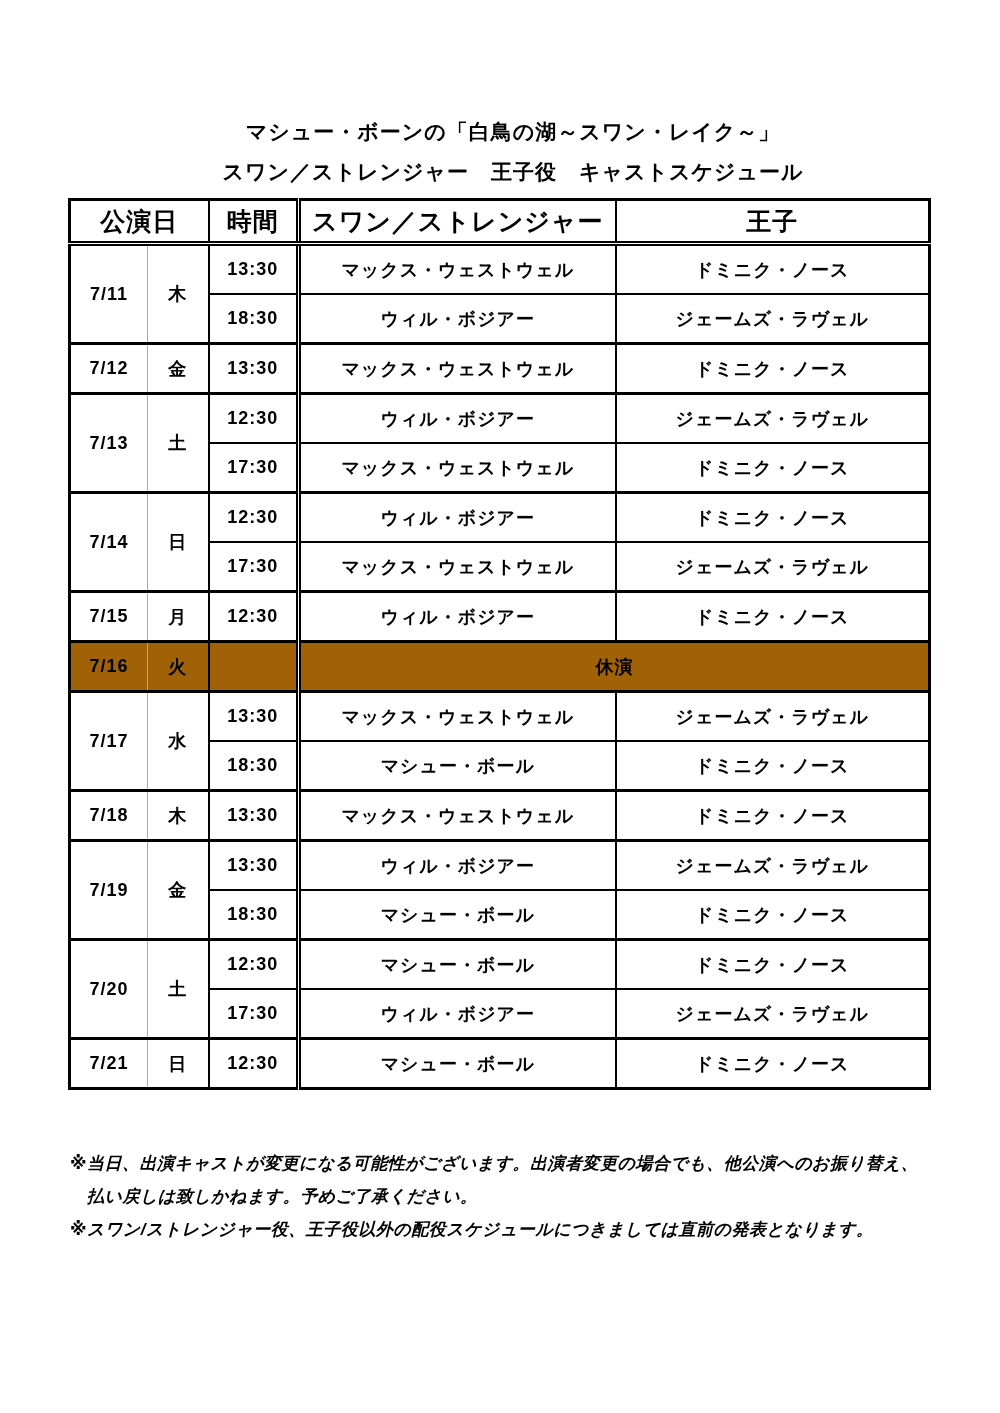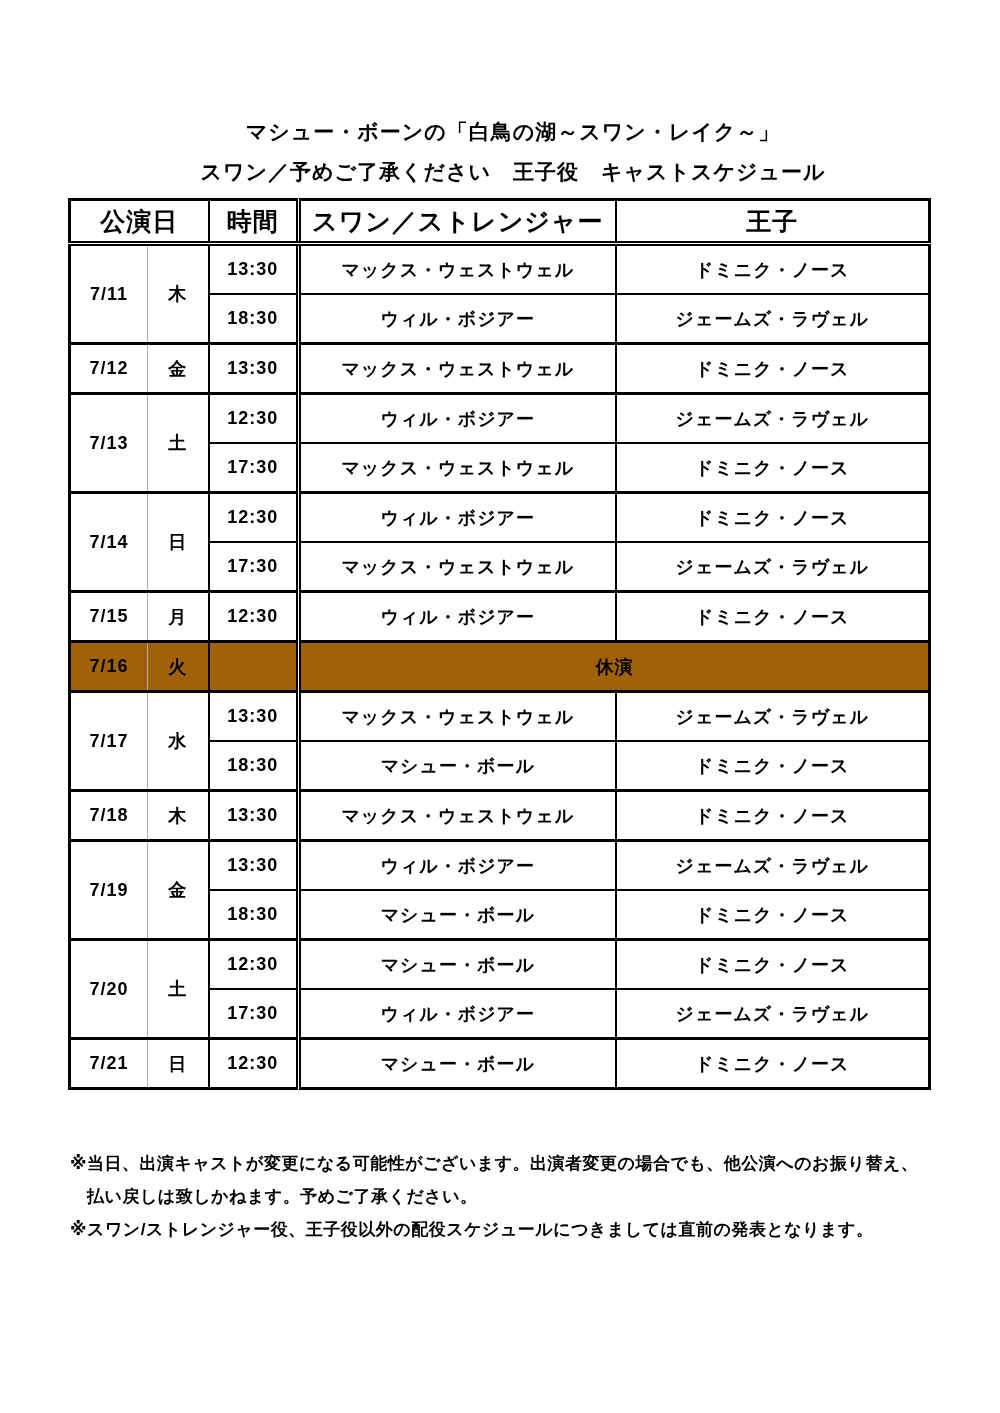--- a/index.html
+++ b/index.html
@@ -55,39 +55,40 @@
   }
   
   td.col-date { border-right: 1px solid #ababab; }
   td.col-day  { border-left: 1px solid #ababab; }
   
   th.col-swan, td.col-swan { border-left: 5px double #000; }
   
   tr.group-first > td { border-top: 3px solid #000; }
   .notes {
     margin: 57px 3px 0 70px;
+    font-style: italic;
   }
   .note {
     margin: 0;
     font-size: 17px;
     line-height: 33px;
     letter-spacing: 0.5px;
     font-weight: 700;
     white-space: nowrap;
   }
   .note.indent { margin-left: 17px; }
 </style>
 </head>
 <body>
 
 <div class="page">
 
   <div class="titles">
     <div class="title-line">マシュー・ボーンの「白鳥の湖～スワン・レイク～」</div>
-    <div class="title-line">スワン／予めご了承ください　王子役　キャストスケジュール</div>
+    <div class="title-line">スワン／ストレンジャー　王子役　キャストスケジュール</div>
   </div>
 
   <table class="schedule">
     <colgroup>
       <col style="width:78px">
       <col style="width:61px">
       <col style="width:90px">
       <col style="width:317px">
       <col style="width:314px">
     </colgroup>

